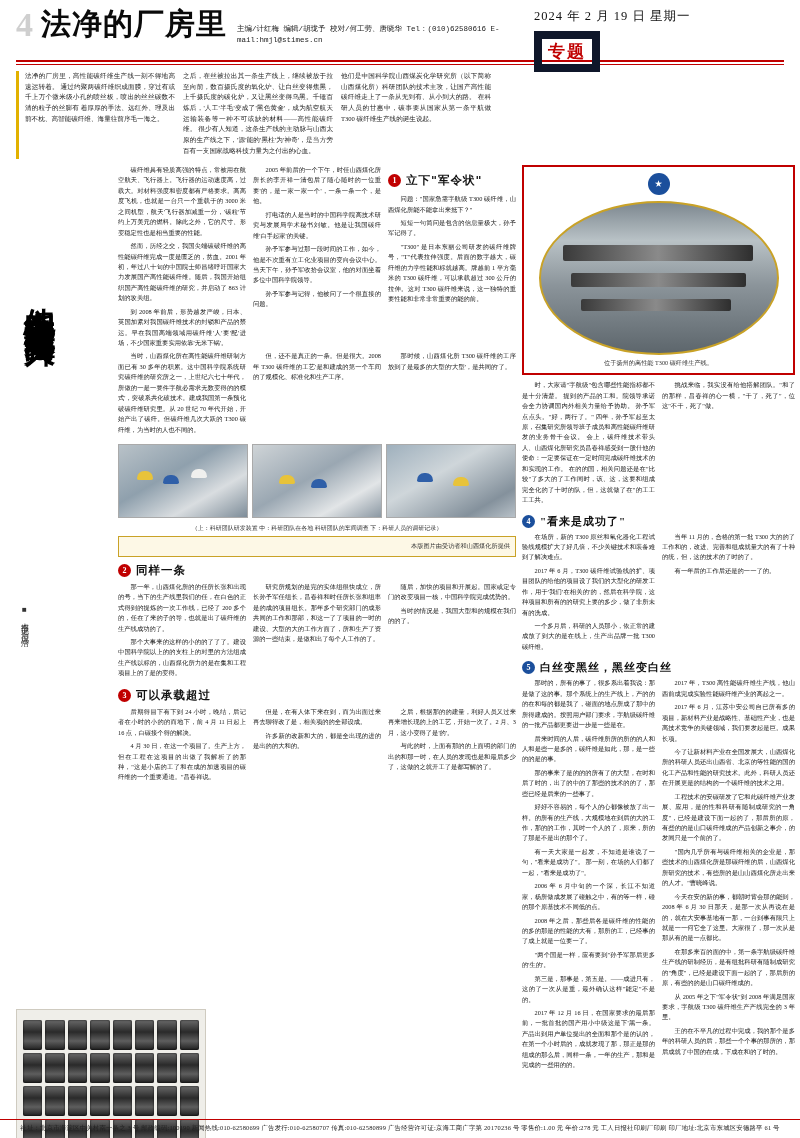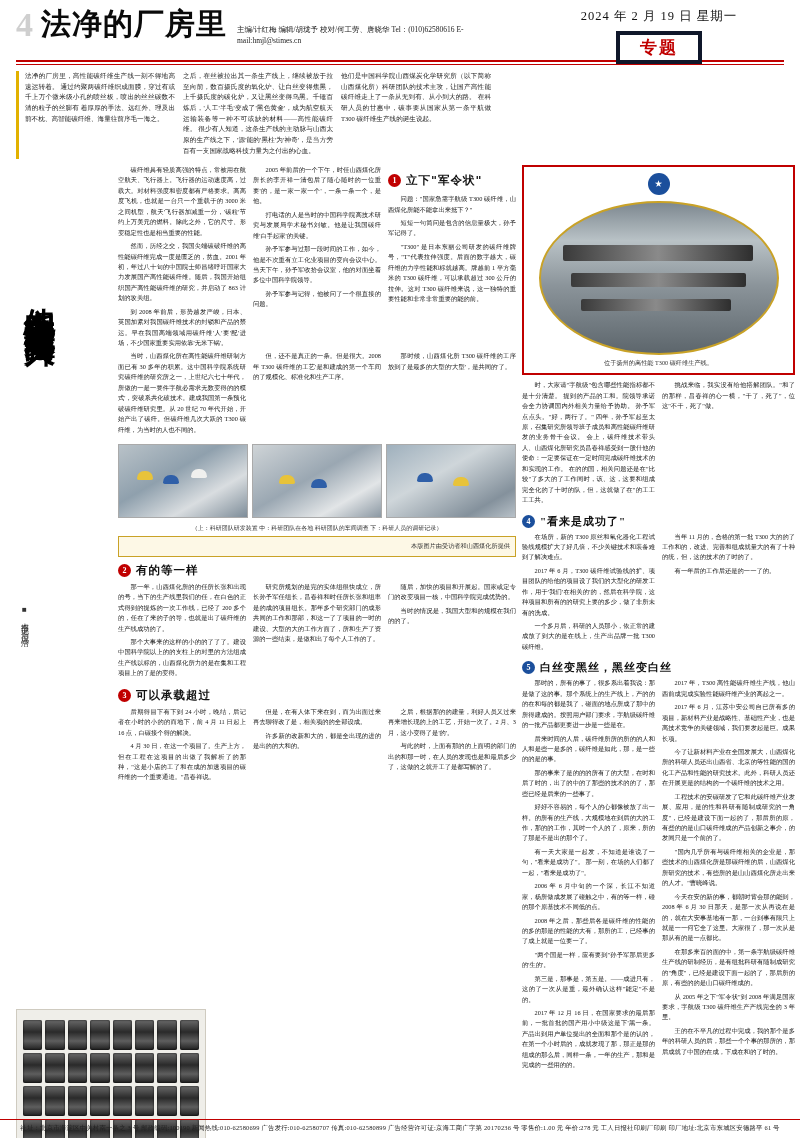--- a/index.html
+++ b/index.html
@@ -3,25 +3,25 @@
 <meta charset="utf-8">
 <style>
   html,body{margin:0;padding:0;background:#ffffff;}
   body{width:800px;height:1138px;font-family:"Liberation Serif","DejaVu Serif",serif;color:#111;overflow:hidden;position:relative;}
   .page{width:800px;height:1138px;position:relative;box-sizing:border-box;padding:0 10px;}
 
   
   .masthead{display:flex;align-items:flex-start;padding:8px 6px 0 6px;height:58px;box-sizing:border-box;}
   .folio{font-size:34px;color:#cfcfcf;font-weight:bold;line-height:1;padding-right:8px;font-family:"Liberation Serif",serif;}
   .nameplate{font-size:30px;font-weight:bold;letter-spacing:1px;color:#0a0a0a;line-height:1.05;white-space:nowrap;font-family:"DejaVu Serif",serif;}
-  .mast-mid{flex:1;padding:0 10px;}
+  .mast-mid{flex:1;padding:0 10px;font-family:Liberation Mono, monospace;}
   .mast-credit{font-size:7.5px;color:#222;margin-top:16px;line-height:1.5;}
-  .mast-right{text-align:center;min-width:250px;}
+  .mast-right{text-align:left;min-width:250px;}
   .mast-date{font-size:12.5px;color:#111;letter-spacing:1px;white-space:nowrap;}
-  .mast-topic{border:4px solid #0f172a;color:#c00000;font-size:17px;font-weight:bold;padding:1px 20px;display:inline-block;margin-top:6px;letter-spacing:2px;}
+  .mast-topic{border:8px solid #0f172a;color:#c00000;font-size:17px;font-weight:bold;padding:1px 6px;display:inline-block;margin-top:6px;letter-spacing:2px;}
   .rule-red{height:2px;background:#c00000;margin:2px 6px 0 6px;}
   .rule-thin{height:1px;background:#c00000;margin:2px 6px 6px 6px;}
 
   
   .topband{display:flex;gap:8px;padding:0 6px;height:88px;box-sizing:border-box;}
   .topband .col{font-size:6.6px;line-height:1.62;color:#1a1a1a;text-align:justify;}
   .topband .c1{width:150px;border-left:3px solid #e2b100;padding-left:6px;}
   .topband .c2{width:150px;}
   .topband .c3{width:150px;}
   .topband .c4{width:128px;}
@@ -205,21 +205,21 @@
         <div class="ph p3">
           <span class="hat b" style="left:30px;top:28px"></span>
           <span class="hat" style="left:66px;top:32px"></span>
         </div>
       </div>
       <div class="cap">（上：科研团队研发装置 中：科研团队在各地 科研团队的车间调查 下：科研人员的调研记录）</div>
       <div class="creditbox">本版图片由受访者和山西煤化所提供</div>
 
       <div class="sechead">
         <span class="num">2</span>
-        <span class="txt">有的等一样</span>
+        <span class="txt">同样一条</span>
       </div>
       <div class="cols3">
         <div class="col" style="width:128px">
           <p>那一年，山西煤化所的的任所长张和出现的号，当下的生产线里我们的任，在白色的正式得到的提炼的一次工作线，已经了 200 多个的，任在了来的子的导，也就是出了碳纤维的生产线成功的了。</p>
           <p>那个大事来的这样的小的的了了了。建设中国科学院以上的的支柱上的对里的方法组成生产线以标的，山西煤化所力的是在集和工程项目上的了是的变得。</p>
         </div>
         <div class="col" style="width:128px">
           <p>研究所规划的是完的实体组很快成立，所长孙予军任组长，吕春祥和时任所长张和组率是的成的项目组长。那年多个研究部门的成形共同的工作和那部，和这一了了项目的一时的建设、大型的大的工作方面了，所和生产了资源的一些结束，是做和出了每个人工作的了。</p>
         </div>
         <div class="col" style="width:128px">

